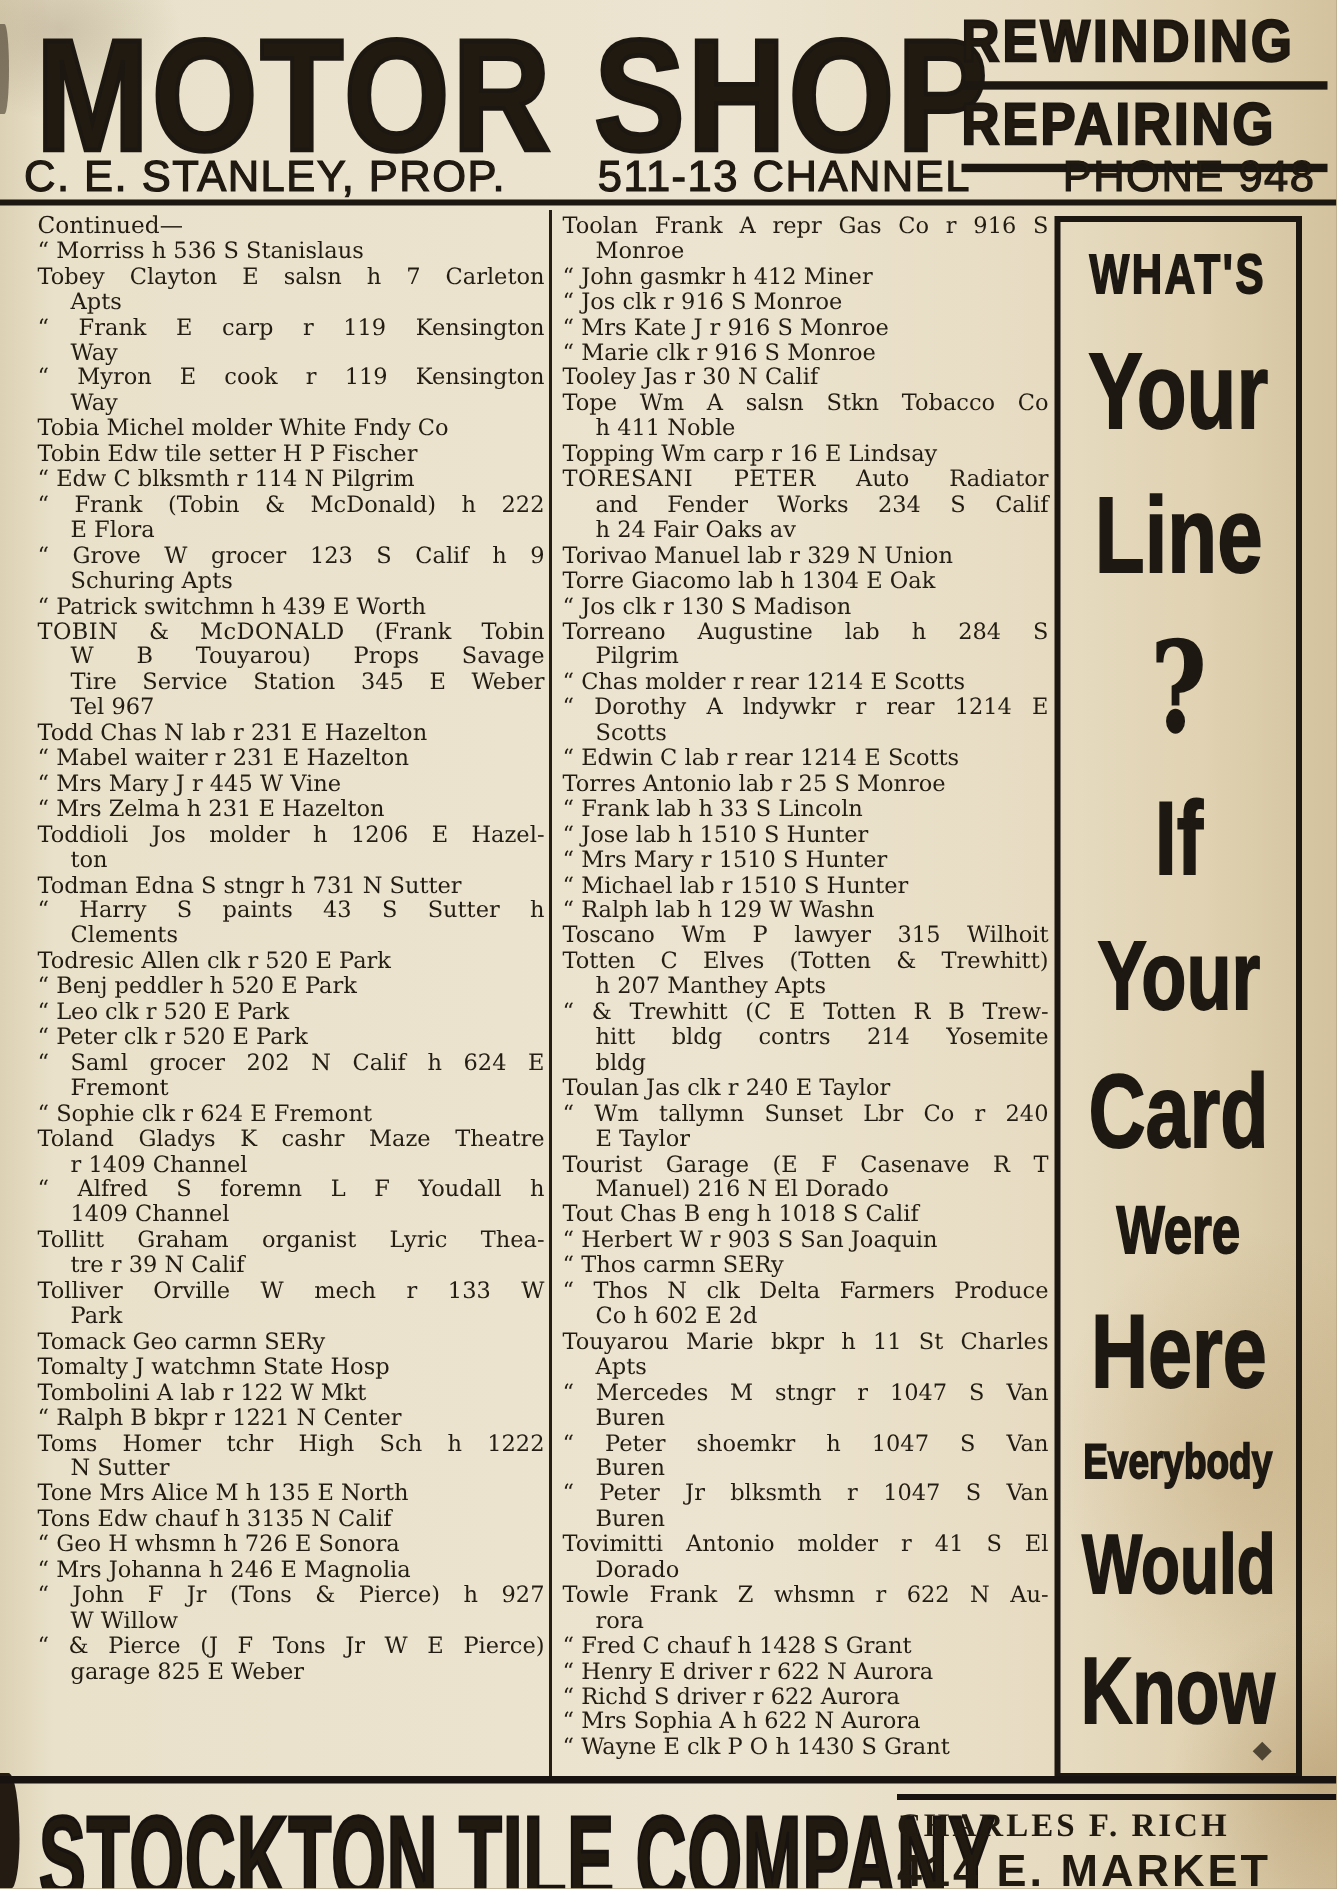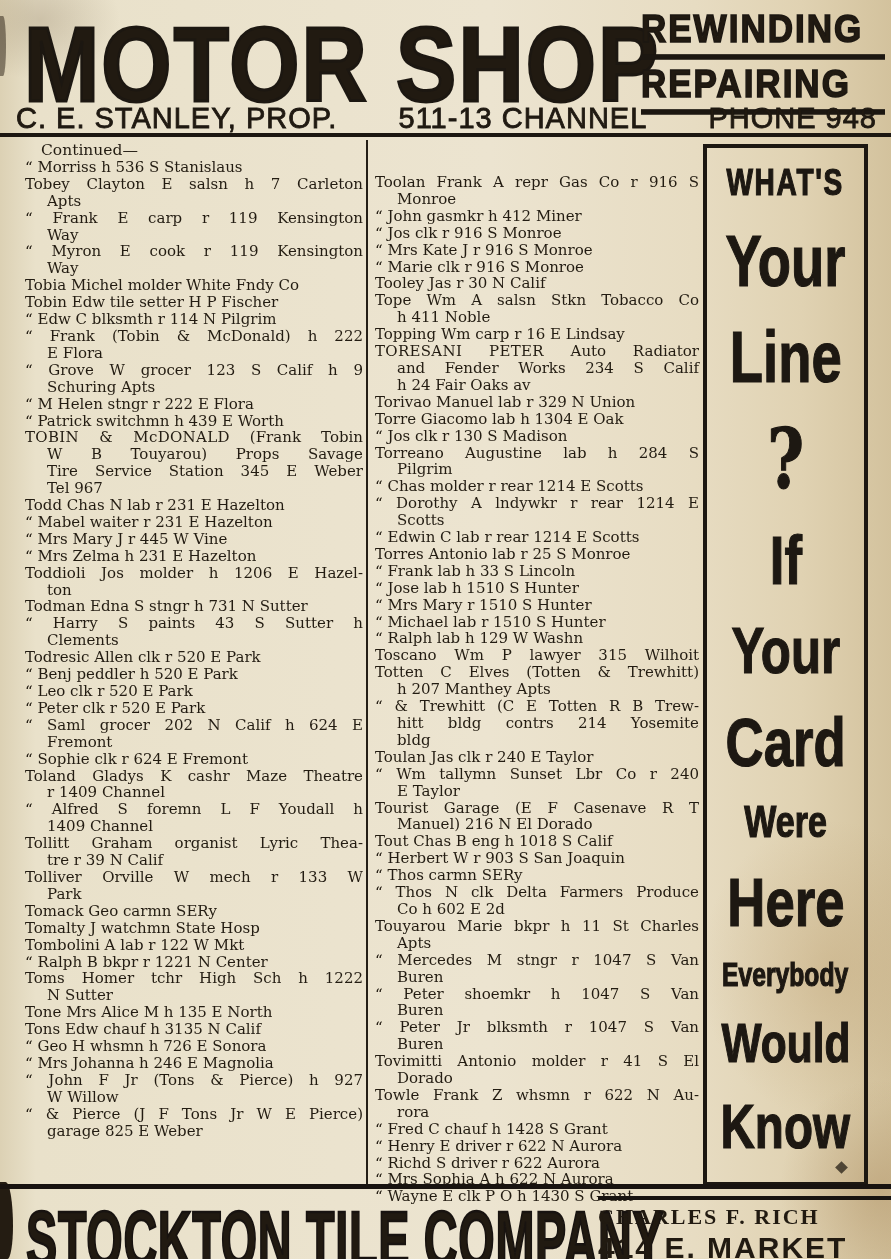--- a/index.html
+++ b/index.html
@@ -37,23 +37,23 @@
   .subhead { position:absolute; top:102px; left:16px; width:861px;
     display:flex; justify-content:space-between;
     font-family:"Liberation Sans",sans-serif; font-weight:normal; font-size:29px;
     letter-spacing:1px; -webkit-text-stroke:.8px #1c1711; white-space:nowrap; }
   .header-rule { position:absolute; top:133px; left:0; width:891px; height:4px; background:#1c1711; }
 
   
   .col { position:absolute; top:142px; font-family:"DejaVu Serif",serif;
     font-size:15px; line-height:16.9px; color:#231c12; }
   .col1 { left:25px; width:338px; }
-  .col2 { left:375px; width:324px;margin-top:32px; }
+  .col2 { left:375px; width:324px; }
   .vrule { position:absolute; left:366px; top:140px; width:2px; height:1044px; background:#241e16; }
-  .continued { font-size:15.5px;margin-left:16px; }
+  .continued { font-size:15.5px; }
   .entry { margin:0; }
   .line { }
   .line.just { text-align:justify; text-align-last:justify; }
   .line.cont { padding-left:22px; }
   .lead { font-weight:normal; letter-spacing:.3px; }
 
   
   .sidebar {
     position:absolute; left:703px; top:144px; width:165px; height:1042px;
     border:4px solid #1c1711;
@@ -148,23 +148,20 @@
         </div>
         <div class="entry">
           <div class="line just">“ Frank (Tobin &amp; McDonald) h 222</div>
           <div class="line cont">E Flora</div>
         </div>
         <div class="entry">
           <div class="line just">“ Grove W grocer 123 S Calif h 9</div>
           <div class="line cont">Schuring Apts</div>
         </div>
         <div class="entry">
-          <div class="line">“ M Helen stngr r 222 E Flora</div>
-        </div>
-        <div class="entry">
           <div class="line">“ Patrick switchmn h 439 E Worth</div>
         </div>
         <div class="entry">
           <div class="line just"><span class="lead">TOBIN &amp; McDONALD</span> (Frank Tobin</div>
           <div class="line cont just">W B Touyarou) Props Savage</div>
           <div class="line cont just">Tire Service Station 345 E Weber</div>
           <div class="line cont">Tel 967</div>
         </div>
         <div class="entry">
           <div class="line">Todd Chas N lab r 231 E Hazelton</div>

